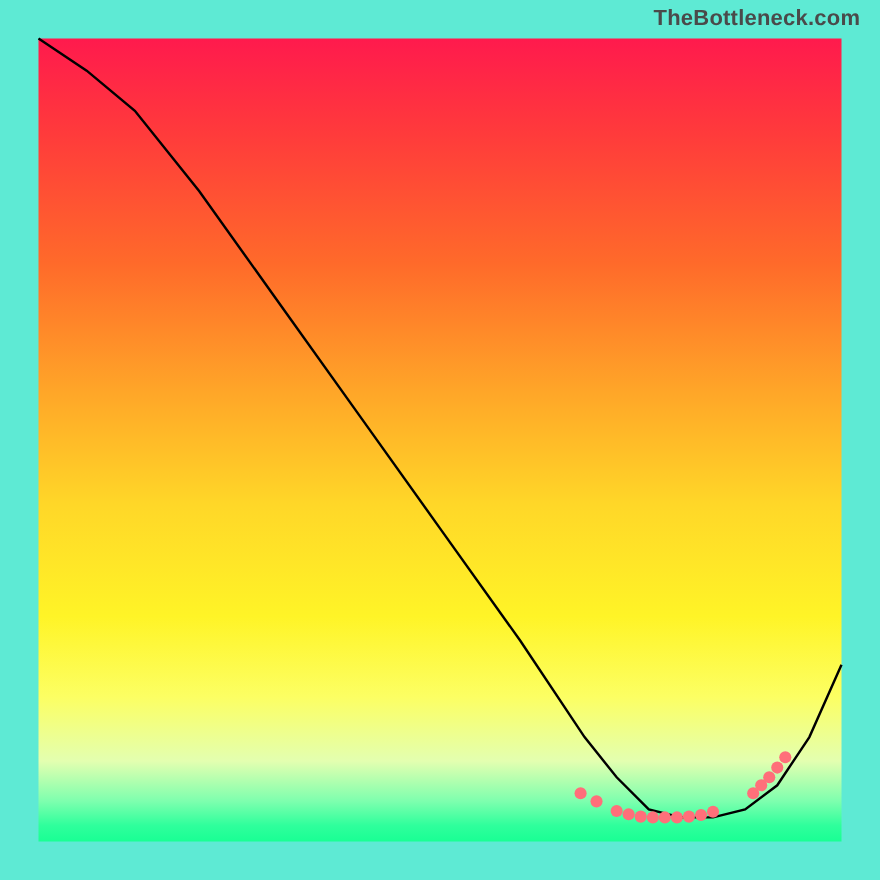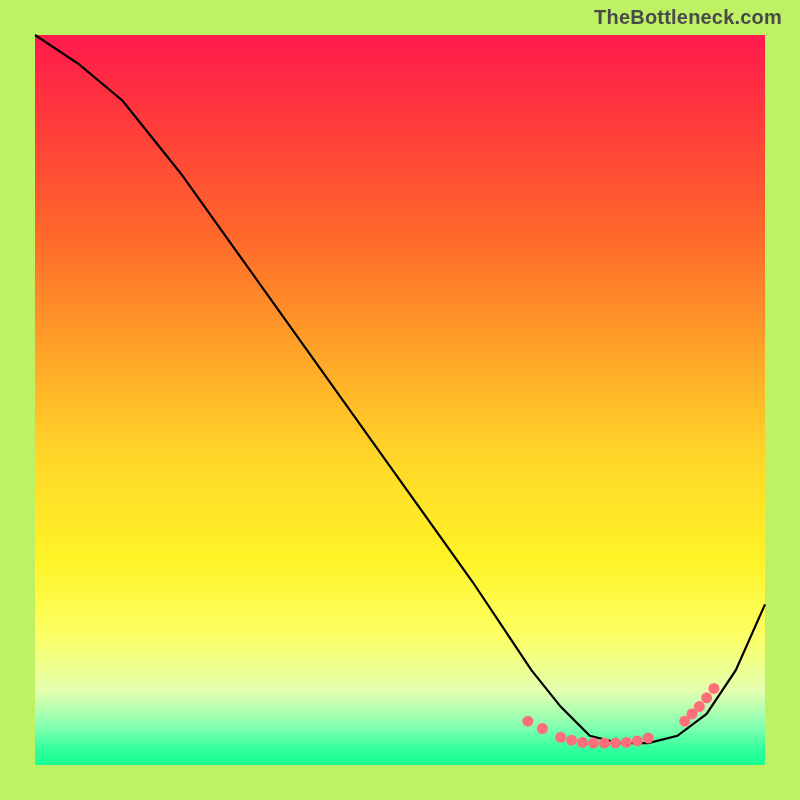--- a/index.html
+++ b/index.html
@@ -7,21 +7,21 @@
     padding: 0;
     width: 800px;
     height: 800px;
     background: #000;
     font-family: Arial, Helvetica, sans-serif;
   }
   .frame {
     position: relative;
     width: 800px;
     height: 800px;
-    background: #bef264;
+    background: #5eead4;
   }
   .plot-area {
     position: absolute;
     left: 35px;
     top: 35px;
     width: 730px;
     height: 730px;
     background: linear-gradient(to bottom,
       #ff1a4d 0%,
       #ff3b3b 12%,

